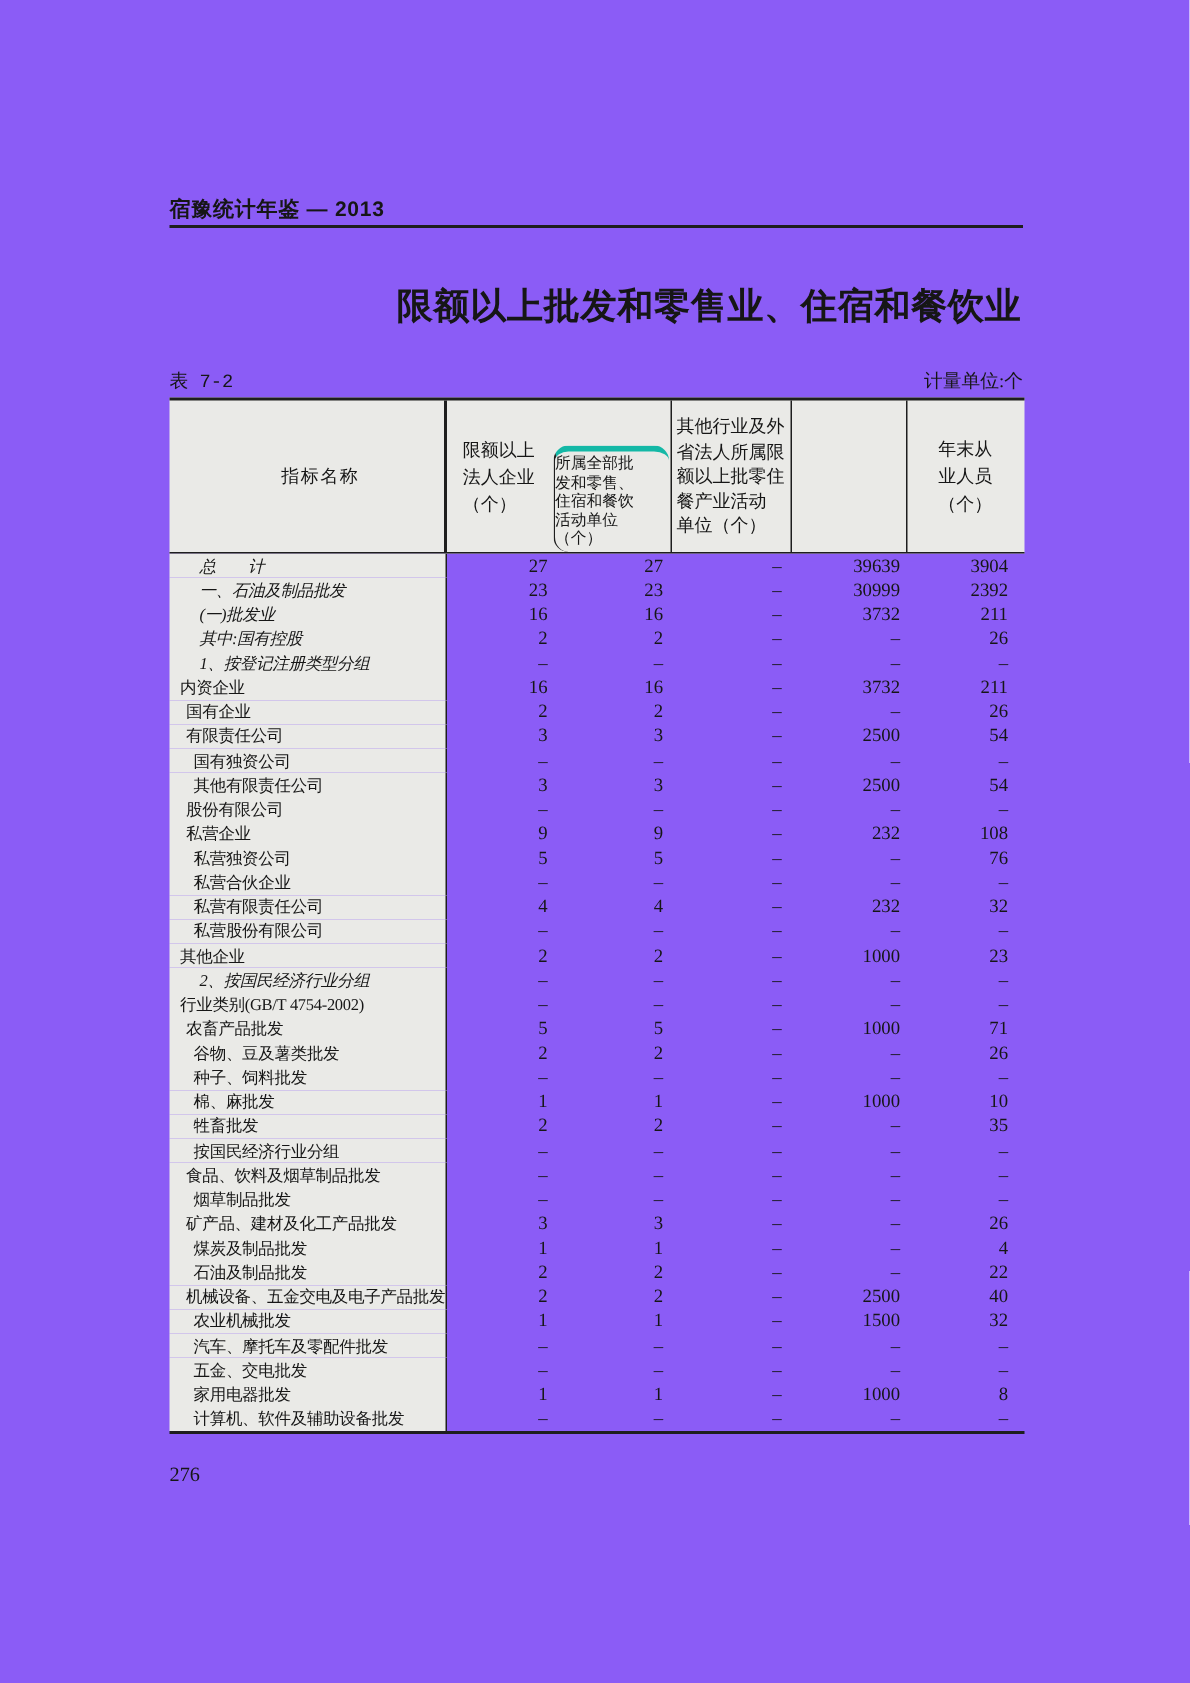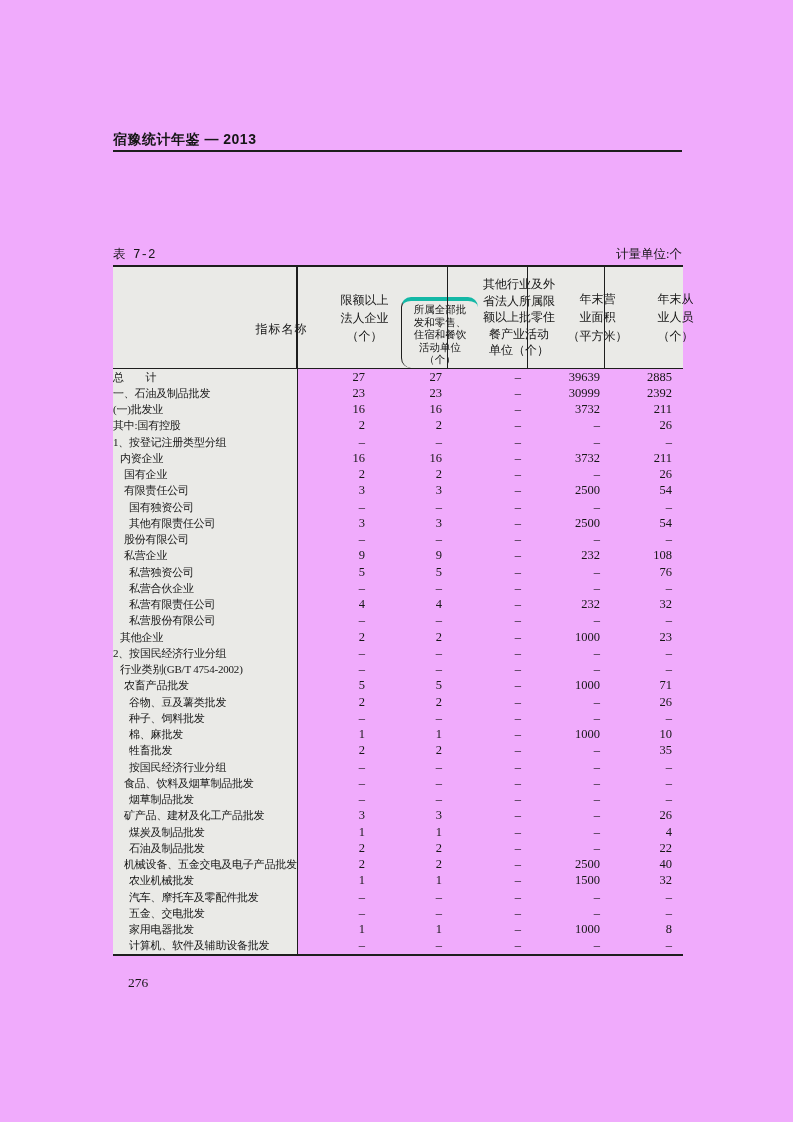--- a/index.html
+++ b/index.html
@@ -1,17 +1,17 @@
 <!DOCTYPE html>
 <html><head>
 <meta charset="utf-8">
 <style>
   html,body { margin:0; padding:0; background:#ffffff; }
   .page {
-    position:relative; width:793px; height:1122px; background:#f0abfc;
+    position:relative; width:793px; height:1122px; background:#8b5cf6;
     font-family:"Liberation Serif","DejaVu Serif",serif; color:#161616;
     overflow:hidden;
   }
   .masthead {
     position:absolute; left:113px; top:131px;
     font-family:"Liberation Sans","DejaVu Sans",sans-serif;
     font-weight:bold; font-size:14px; letter-spacing:0.5px;
   }
   .masthead-rule {
     position:absolute; left:113px; top:150px; width:569px; height:2px; background:#1e1e1e;
@@ -25,23 +25,23 @@
 
   .stat-table { position:absolute; left:113px; top:265px; width:570px; }
 
   
   .thead {
     position:relative; height:101px; background:#eaeae7;
     border-top:2.5px solid #1e1e1e; border-bottom:1.5px solid #1e1e1e;
   }
   .hcell {
     position:absolute; display:flex; align-items:center; justify-content:center;
-    text-align:center; white-space:pre-line; font-size:12px; line-height:17px;margin-left:32px;
-  }
-  .h-indicator { left:0; top:12px; width:201px; height:100%; letter-spacing:1px;padding-left:36px; }
+    text-align:left; white-space:pre-line; font-size:12px; line-height:17px;
+  }
+  .h-indicator { left:0; top:0; width:201px; height:100%; letter-spacing:1px; }
   .h-col1 { left:183px; top:0; width:73px; height:100%; line-height:18px; }
   .h-sub {
     left:256px; top:30px; width:77px; bottom:0; display:block; box-sizing:border-box;
     border-left:1px solid #1e1e1e; border-top:4px solid #14b8a6;
     font-size:10.5px; line-height:12.6px; padding-top:3px;border-radius:10px;
   }
   .h-col3 { left:334px; top:0; width:80px; height:100%; line-height:16.5px; }
   .h-col4 { left:414px; top:0; width:77px; height:100%; line-height:18.5px; }
   .h-col5 { left:491px; top:0; width:79px; height:100%; line-height:18.5px; }
   .vline { position:absolute; top:0; bottom:0; width:1px; background:#1e1e1e; }
@@ -51,44 +51,45 @@
   .vline-4 { left:491px; }
 
   
   .tbody { border-bottom:2.5px solid #1e1e1e; }
   .trow { display:flex; height:16.25px; align-items:stretch; }
   .row-label {
     width:184.5px; box-sizing:border-box; border-right:1.5px solid #1e1e1e;
     background:#eaeae7; display:flex; align-items:center;
     font-size:11px; letter-spacing:-0.2px; white-space:pre; overflow:hidden;
   }
-  .indent-0 { padding-left:0; }
+  .indent-0 { padding-left:20px;font-style:italic; }
   .indent-1 { padding-left:7px; }
   .indent-2 { padding-left:11px; }
   .indent-3 { padding-left:16px; }
   .num {
     box-sizing:border-box; display:flex; align-items:center; justify-content:flex-end;
     font-size:12.5px;
   }
   .c1 { width:71.5px; padding-right:4px; }
   .c2 { width:78px;   padding-right:5px; }
   .c3 { width:80px;   padding-right:6px; }
   .c4 { width:77px;   padding-right:4px; }
   .c5 { width:79px;   padding-right:11px; }
 
-  .page-number { position:absolute; left:113px; top:975px; font-size:13.5px;margin-left:15px; }
+  .page-number { position:absolute; left:113px; top:975px; font-size:13.5px; }
 </style>
 </head>
 <body>
 
 <div class="page">
 
   <div class="masthead">宿豫统计年鉴 — 2013</div>
   <div class="masthead-rule"></div>
 
+  <div class="doc-title">限额以上批发和零售业、住宿和餐饮业</div>
 
   <div class="table-number">表 7-2</div>
   <div class="unit-label">计量单位:个</div>
 
   <div class="stat-table">
 
     <div class="thead">
       <div class="hcell h-indicator">指标名称</div>
       <div class="hcell h-col1">限额以上
 法人企业
@@ -96,40 +97,37 @@
       <div class="hcell h-sub">所属全部批
 发和零售、
 住宿和餐饮
 活动单位
 （个）</div>
       <div class="hcell h-col3">其他行业及外
 省法人所属限
 额以上批零住
 餐产业活动
 单位（个）</div>
-      <div class="hcell h-col4">年末营
-业面积
-（平方米）</div>
       <div class="hcell h-col5">年末从
 业人员
 （个）</div>
       <div class="vline vline-1"></div>
       <div class="vline vline-2"></div>
       <div class="vline vline-3"></div>
       <div class="vline vline-4"></div>
     </div>
 
     <div class="tbody">
   <div class="trow">
     <div class="row-label indent-0">总　　计</div>
     <div class="num c1">27</div>
     <div class="num c2">27</div>
     <div class="num c3">–</div>
     <div class="num c4">39639</div>
-    <div class="num c5">2885</div>
+    <div class="num c5">3904</div>
   </div>
 
   <div class="trow">
     <div class="row-label indent-0">一、石油及制品批发</div>
     <div class="num c1">23</div>
     <div class="num c2">23</div>
     <div class="num c3">–</div>
     <div class="num c4">30999</div>
     <div class="num c5">2392</div>
   </div>

